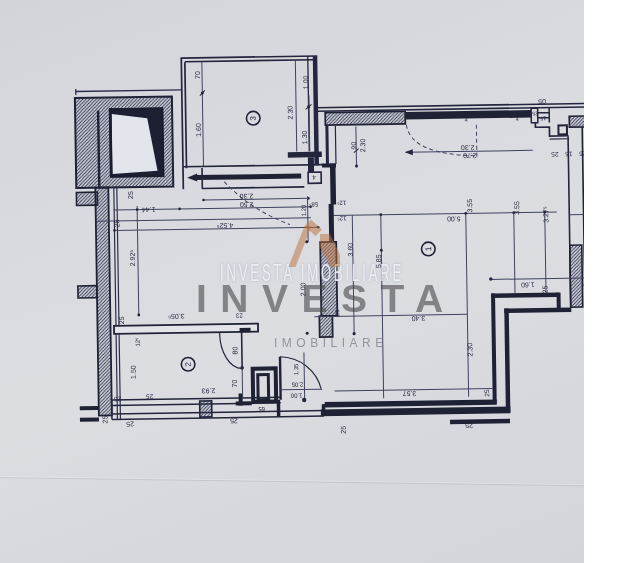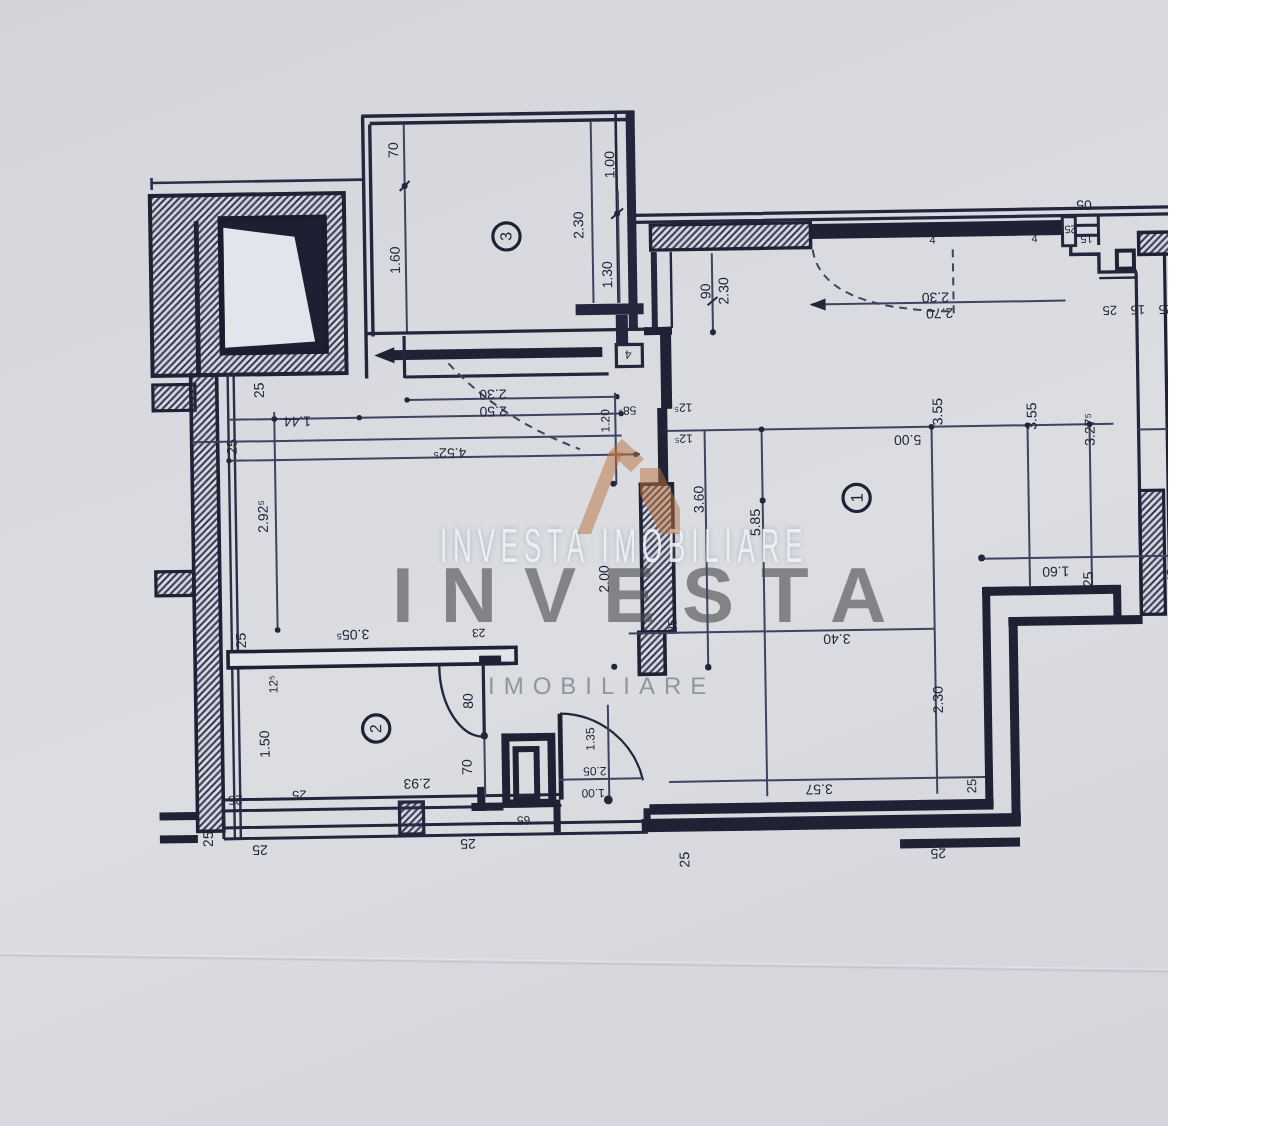--- a/index.html
+++ b/index.html
@@ -315,14 +315,14 @@
 <svg id="logo" width="70" height="70" style="left:280px;top:210px;position:absolute" viewBox="0 0 70 70">
 <g fill="rgba(188,112,60,0.5)">
 <polygon points="8.5,57 15.5,57 31.5,16 24.5,16"></polygon>
 <polygon points="24.5,16 31,9.5 42,19.5 35.5,26"></polygon>
 <polygon points="40,24 50,24 60,44.5 60,57 50.5,57 40,37"></polygon>
 </g>
 </svg>
 
 <div class="wm" id="wm2" style="left:196px;top:277px;font-size:39px;font-weight:bold;letter-spacing:13.5px;color:rgba(72,72,75,0.60);">INVESTA</div>
 
-<div class="wm" id="wm3" style="left:244px;top:336px;font-size:12px;letter-spacing:4.5px;color:rgba(100,105,114,0.62);">IMOBILIARE</div>
+<div class="wm" id="wm3" style="left:274px;top:336px;font-size:12px;letter-spacing:4.5px;color:rgba(100,105,114,0.62);">IMOBILIARE</div>
 </div>
 
 </body></html>

